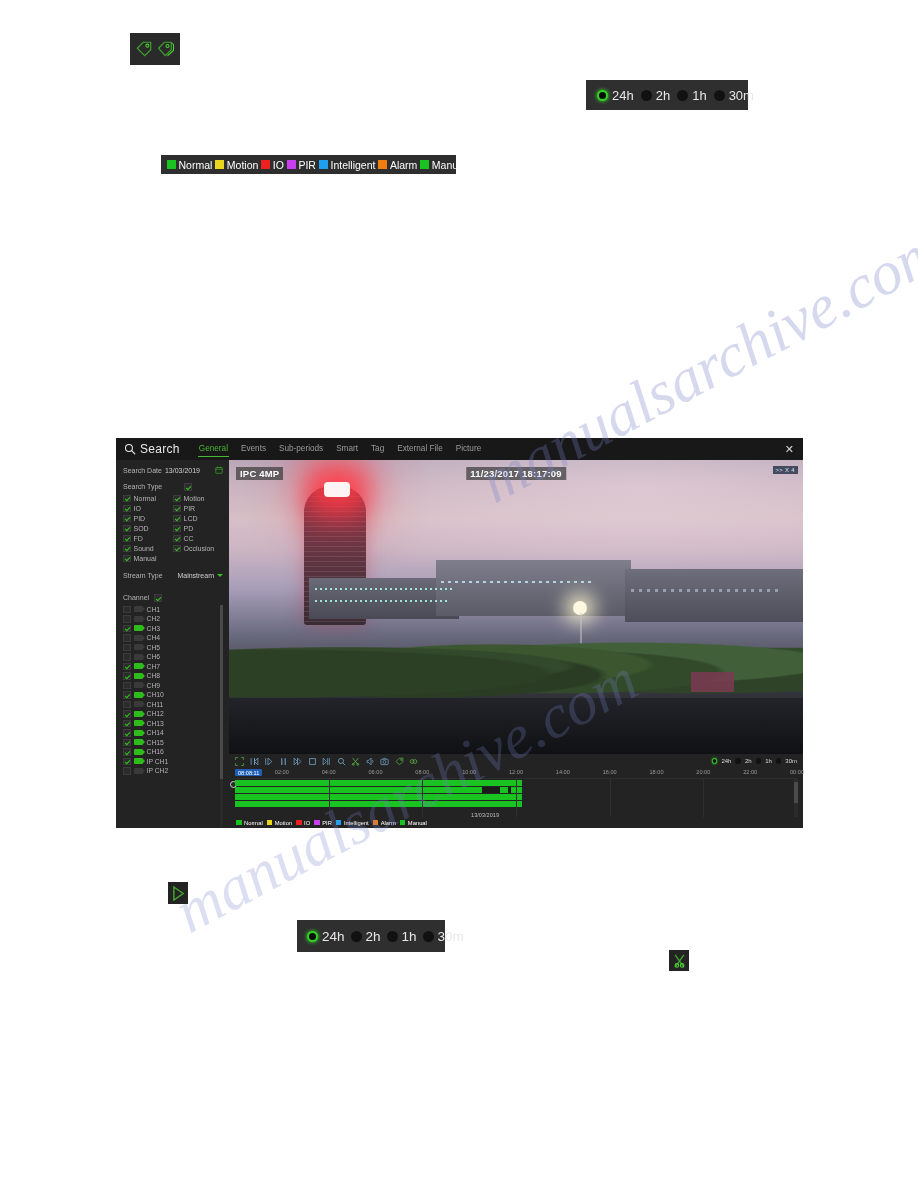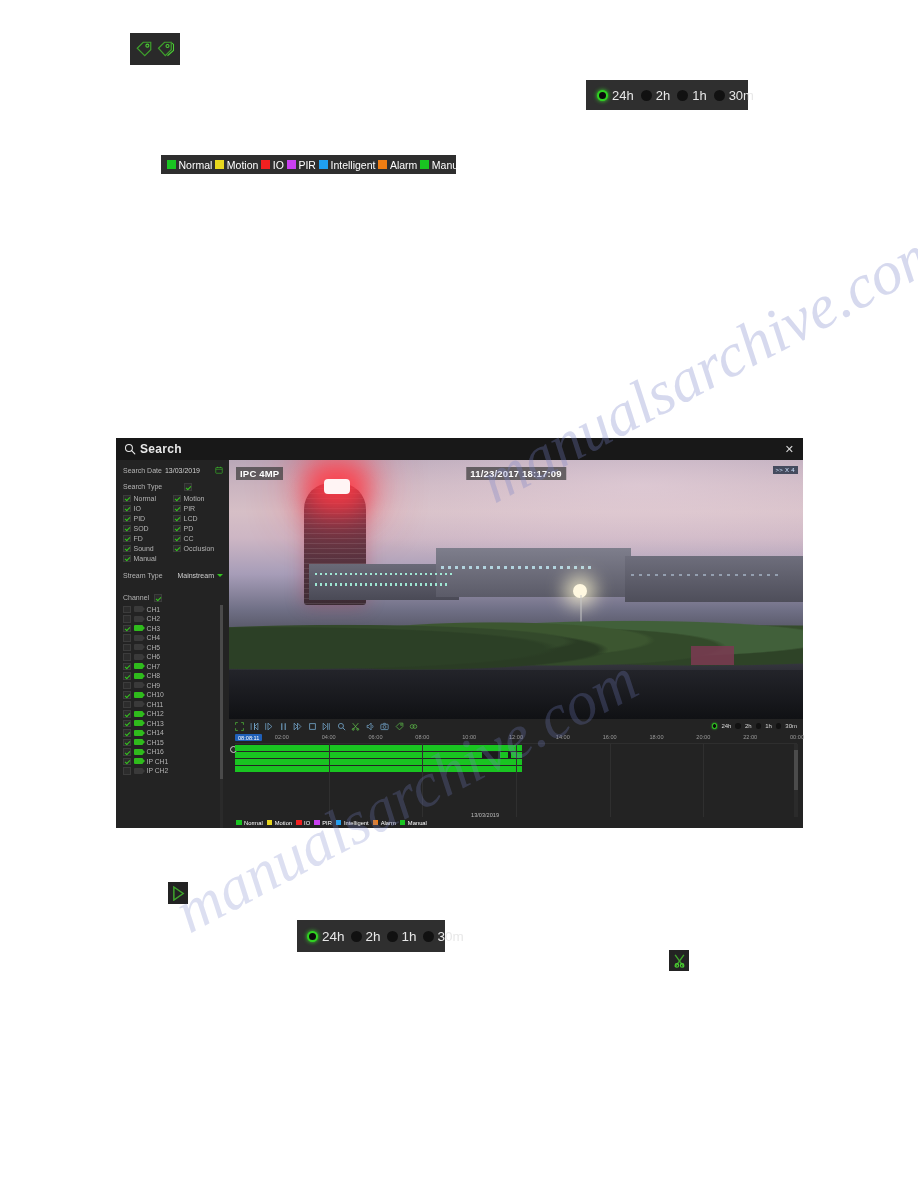--- a/index.html
+++ b/index.html
@@ -93,21 +93,21 @@
     display: flex; flex-direction: column;
     font-size: 8px;
   }
   
   #sw-header {
     height: 22px; background: #181818; flex: none;
     display: flex; align-items: center; padding: 0 8px;
     position: relative;
   }
   #sw-title-wrap { display: flex; align-items: center; gap: 4px; }
-  #sw-title { color: #e9e9e9; font-size: 12px; letter-spacing: .3px; font-weight: bold; }
+  #sw-title { color: #e9e9e9; font-size: 12px; letter-spacing: .3px; }
   #sw-tabs { display: flex; align-items: center; gap: 11px; margin-left: 18px; }
   .sw-tab {
     color: #9a9a9a; font-size: 8.2px; padding: 3px 1px 4px;
     position: relative; white-space: nowrap;
   }
   .sw-tab.active { color: #49b832; }
   .sw-tab.active::after {
     content: ""; position: absolute; left: 0; right: 0; bottom: 0;
     height: 1.5px; background: #49b832;
   }
@@ -180,21 +180,21 @@
   #ch-scroll-thumb {
     position: absolute; left: 0; top: 0; width: 3px; height: 78%;
     background: #4a4a4a;
   }
 
   
   #sw-right { flex: 1; display: flex; flex-direction: column; min-width: 0; }
 
   
   #video-area {
-    flex: none; height: 259px; position: relative; overflow: hidden;
+    flex: none; height: 294px; position: relative; overflow: hidden;
     background: linear-gradient(to bottom,
       #b9a7b8 0%, #cbb5c0 10%, #d6bfc6 20%, #cdb6c4 30%,
       #a79db8 44%, #6f6f85 58%, #44444f 72%, #23242a 86%, #16171a 100%);
   }
   
   #video-area::before {
     content: ""; position: absolute; left: 0; top: 0; right: 0; height: 48%;
     background: radial-gradient(ellipse at 72% 20%, rgba(235,215,225,.55), transparent 62%);
   }
   
@@ -456,20 +456,29 @@
 <div id="search-window">
 
   <div id="sw-header">
     <div id="sw-title-wrap">
       <svg width="12" height="12" viewBox="0 0 16 16">
         <circle cx="6.6" cy="6.6" r="4.6" fill="none" stroke="#e9e9e9" stroke-width="1.4"></circle>
         <path d="M10.2 10.2 L14.4 14.4" stroke="#e9e9e9" stroke-width="1.6" stroke-linecap="round"></path>
       </svg>
       <span id="sw-title">Search</span>
     </div>
+    <div id="sw-tabs">
+        <div class="sw-tab active">General</div>
+        <div class="sw-tab">Events</div>
+        <div class="sw-tab">Sub-periods</div>
+        <div class="sw-tab">Smart</div>
+        <div class="sw-tab">Tag</div>
+        <div class="sw-tab">External File</div>
+        <div class="sw-tab">Picture</div>
+      </div>
     <span id="sw-close">✕</span>
   </div>
 
   <div id="sw-body">
 
     <div id="sw-sidebar">
 
       <div class="side-row" id="date-row">
         <span class="side-label">Search Date</span>
         <span id="date-value">13/03/2019</span>

